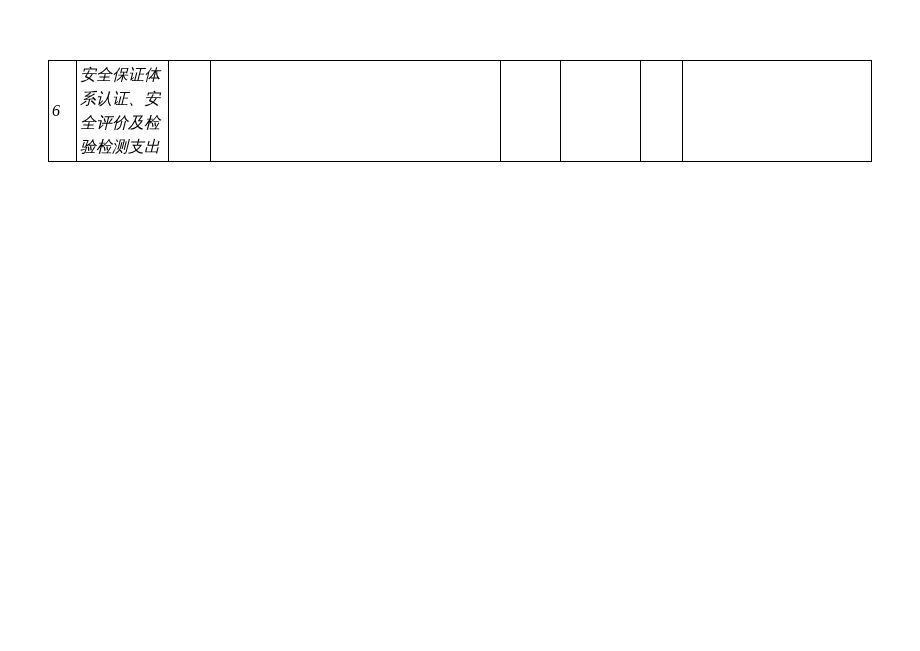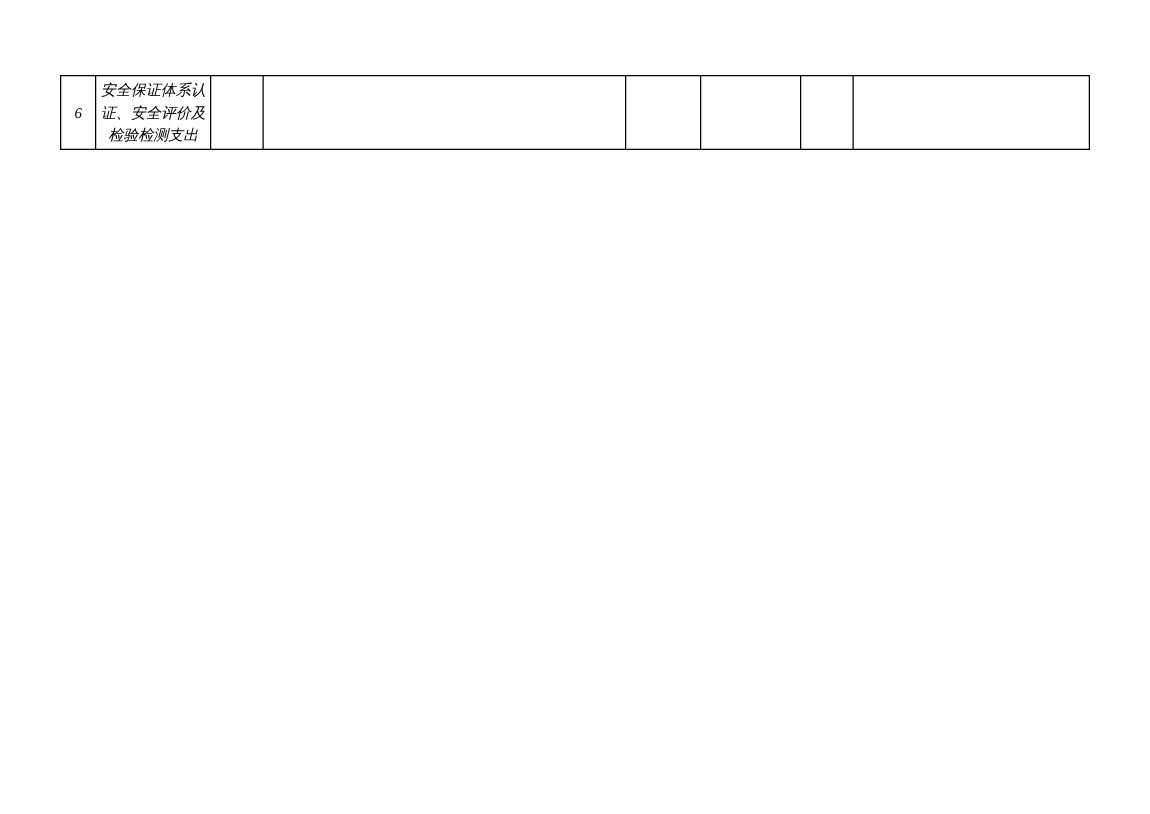--- a/index.html
+++ b/index.html
@@ -14,22 +14,22 @@
       font-family: "SimSun", "宋体", serif;
       padding: 60px 48px 0 48px;
     }
     table {
       border-collapse: collapse;
       width: 100%;
       table-layout: fixed;
     }
     td {
       border: 1px solid #000;
-      font-size: 12px;
-      text-align: center;
+      font-size: 16px;
+      text-align: left;
       vertical-align: middle;
       height: 56px;
       padding: 2px 3px;
       font-style: italic;
       font-family: "KaiTi", "楷体", "SimSun", serif;
     }
     .col-num { width: 28px; }
     .col-name { width: 92px; line-height: 1.5; }
     .col-3 { width: 42px; }
     .col-4 { width: 290px; }

